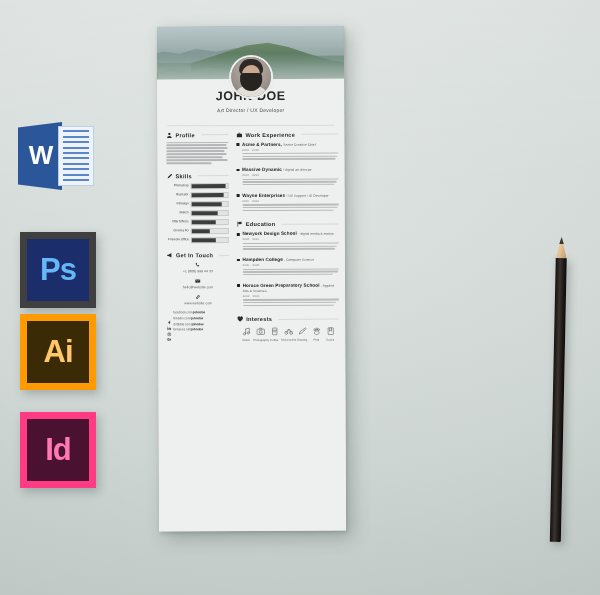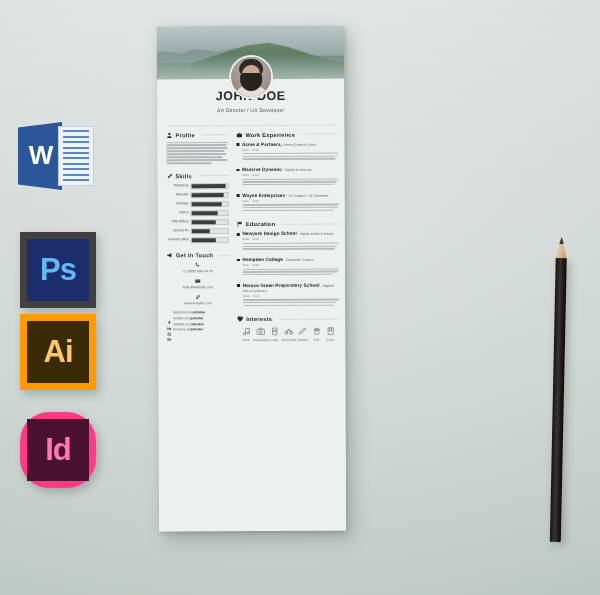--- a/index.html
+++ b/index.html
@@ -147,21 +147,21 @@
   .word-right{position:absolute;left:40px;top:8px;width:34px;height:58px;background:#eef3fa;border:1px solid #bcd0e8;}
   .word-right i{display:block;height:2px;background:#5b87c9;margin:3.4px 4px;}
   .word-w{position:absolute;left:6px;top:22px;width:34px;text-align:center;color:#fff;font-size:26px;font-weight:bold;}
   
   .app-ps{left:2px;top:98px;background:#404040;margin-top:16px;}
   .app-ps .inner{position:absolute;inset:7px;background:#1b2e6b;}
   .app-ps .glyph{color:#65b8f7;font-size:31px;}
   .app-ai{left:2px;top:196px;background:#ff9a00;}
   .app-ai .inner{position:absolute;inset:7px;background:#3a2a06;}
   .app-ai .glyph{color:#ffc76a;font-size:31px;}
-  .app-id{left:2px;top:294px;background:#ff3b83;border-radius:29px;}
+  .app-id{left:2px;top:294px;background:#ff3b83;}
   .app-id .inner{position:absolute;inset:7px;background:#4a1130;}
   .app-id .glyph{color:#ff7ab0;font-size:31px;}
 
   
   .pencil{
     position:absolute;left:553px;top:237px;width:11px;height:305px;
     transform:rotate(1.2deg);
   }
   .pencil .tip{
     position:absolute;left:0;top:0;width:11px;height:22px;

